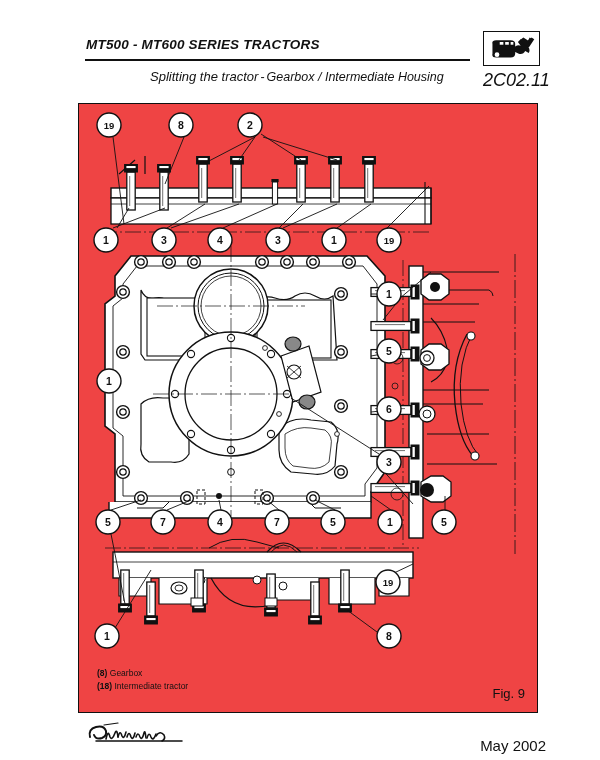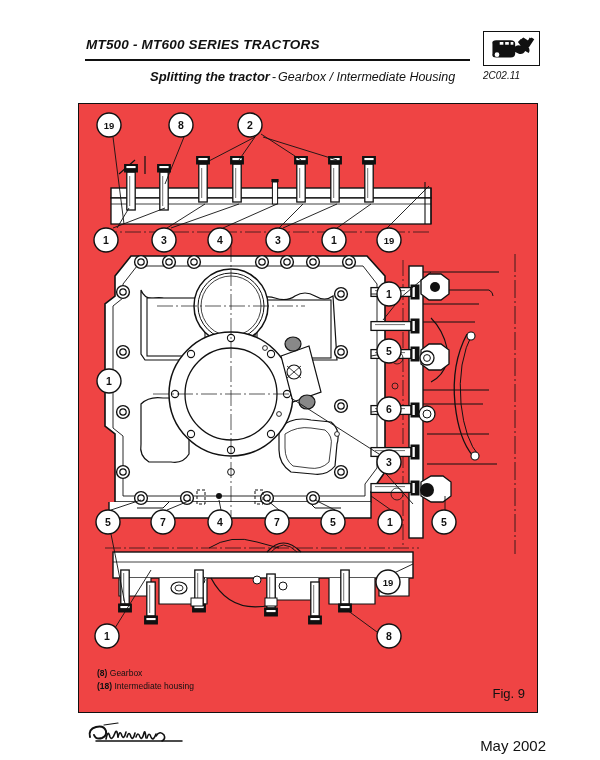--- a/index.html
+++ b/index.html
@@ -45,32 +45,32 @@
   .hdr-sub {
     position: absolute;
     left: 150px;
     top: 61px;
     font-size: 12.5px;
     font-style: italic;
     color: #111;
     white-space: nowrap;
   }
   .hdr-sub b {
-    font-weight: bold;
+    font-weight: normal;
     font-size: 13px;
   }
   .hdr-sub .dash {
     font-style: normal;
     padding: 0 2px;
   }
   .hdr-code {
     position: absolute;
     left: 483px;
     top: 62px;
-    font-size: 10px;
+    font-size: 18px;
     font-style: italic;
     color: #111;
     white-space: nowrap;
   }
   .hdr-icon {
     position: absolute;
     left: 483px;
     top: 23px;
     width: 55px;
     height: 33px;
@@ -632,21 +632,21 @@
         </g>
     </svg>
 
     <div class="legend">
       <div class="legend-row">
         <span class="legend-key">(8)</span>
         <span>Gearbox</span>
       </div>
       <div class="legend-row">
         <span class="legend-key">(18)</span>
-        <span>Intermediate housing</span>
+        <span>Intermediate tractor</span>
       </div>
     </div>
     <div class="fig-label">Fig. 9</div>
   </div>
 
   <div class="logo">
     <svg viewBox="0 0 110 26" width="110" height="26">
       <g fill="none" stroke="#111" stroke-linecap="round">
         <path d="M6 16 Q4 8 12 6 Q20 4 22 10 Q23 15 18 17 Q12 19 10 14" stroke-width="2"></path>
         <path d="M22 18 Q24 8 26 16 Q28 20 31 12 Q33 7 34 16" stroke-width="1.6"></path>

